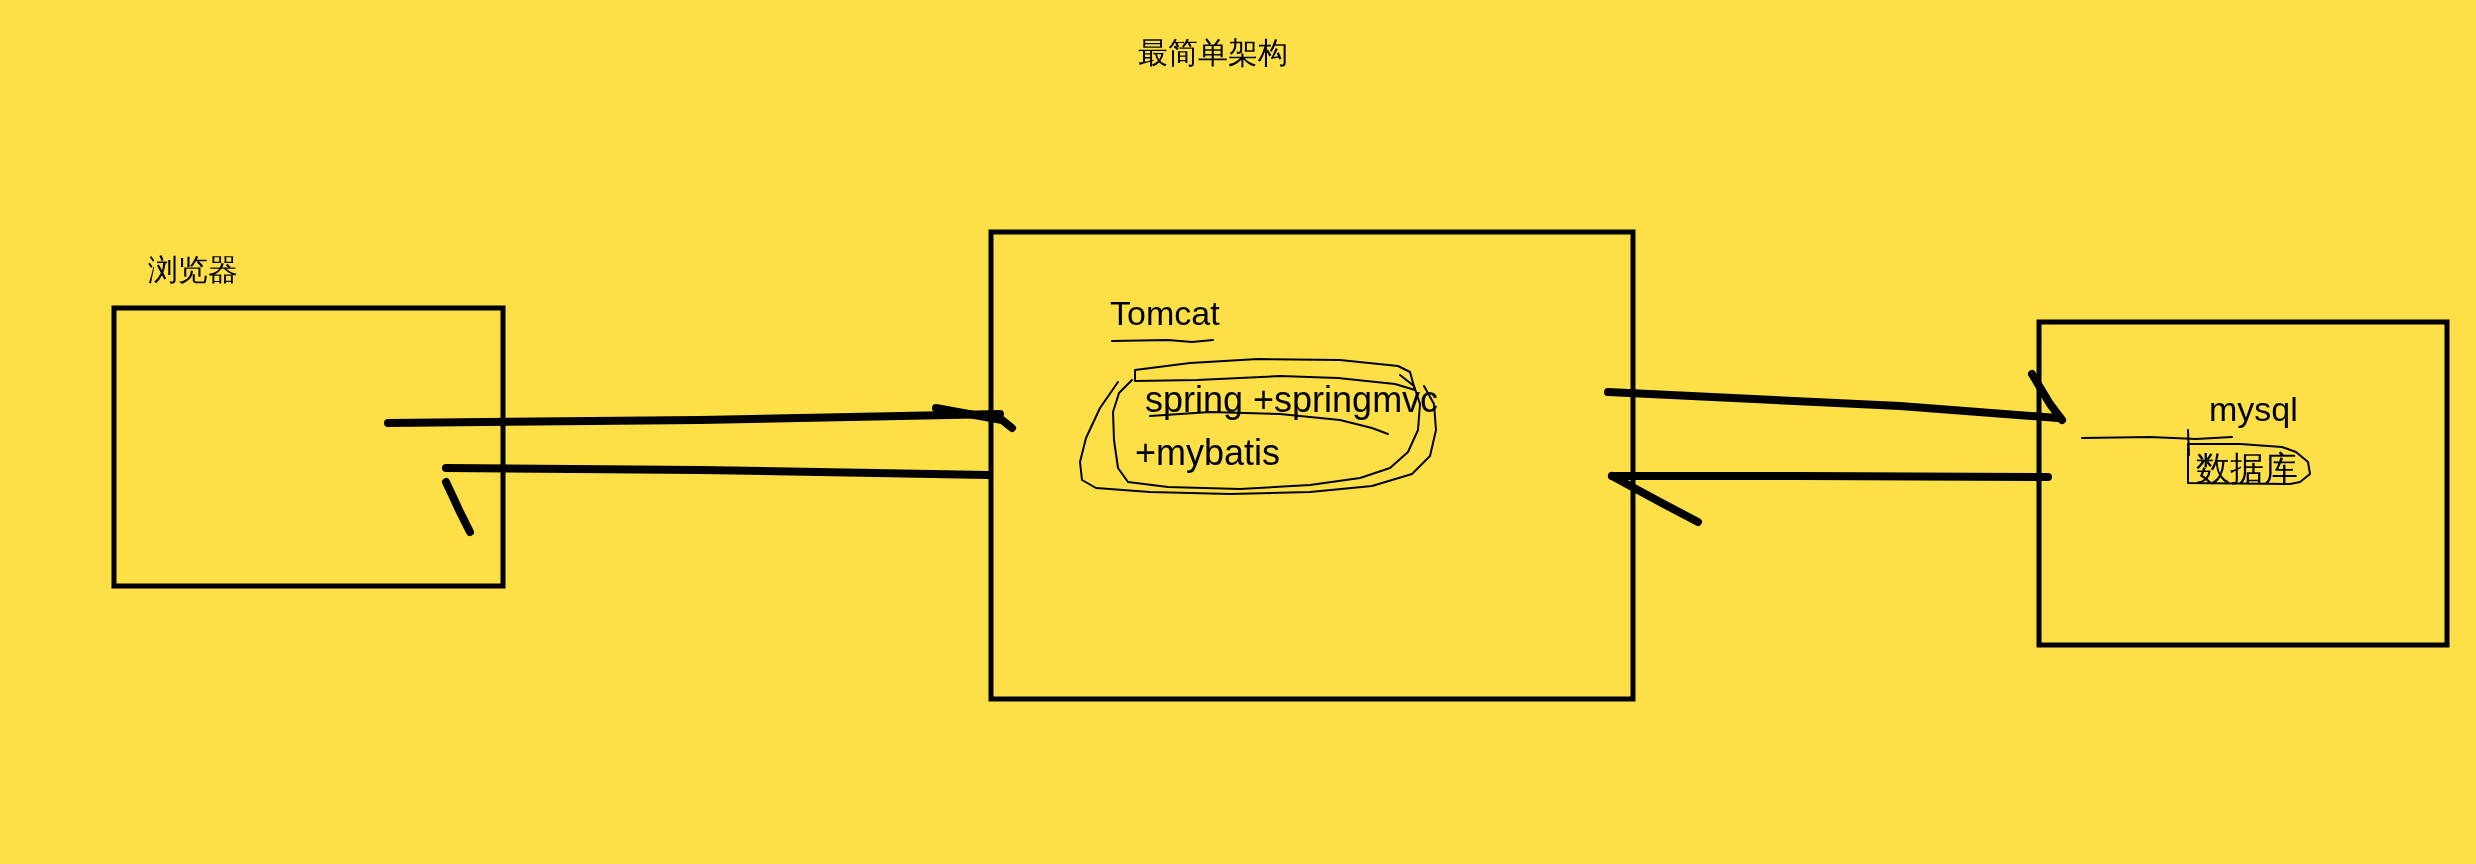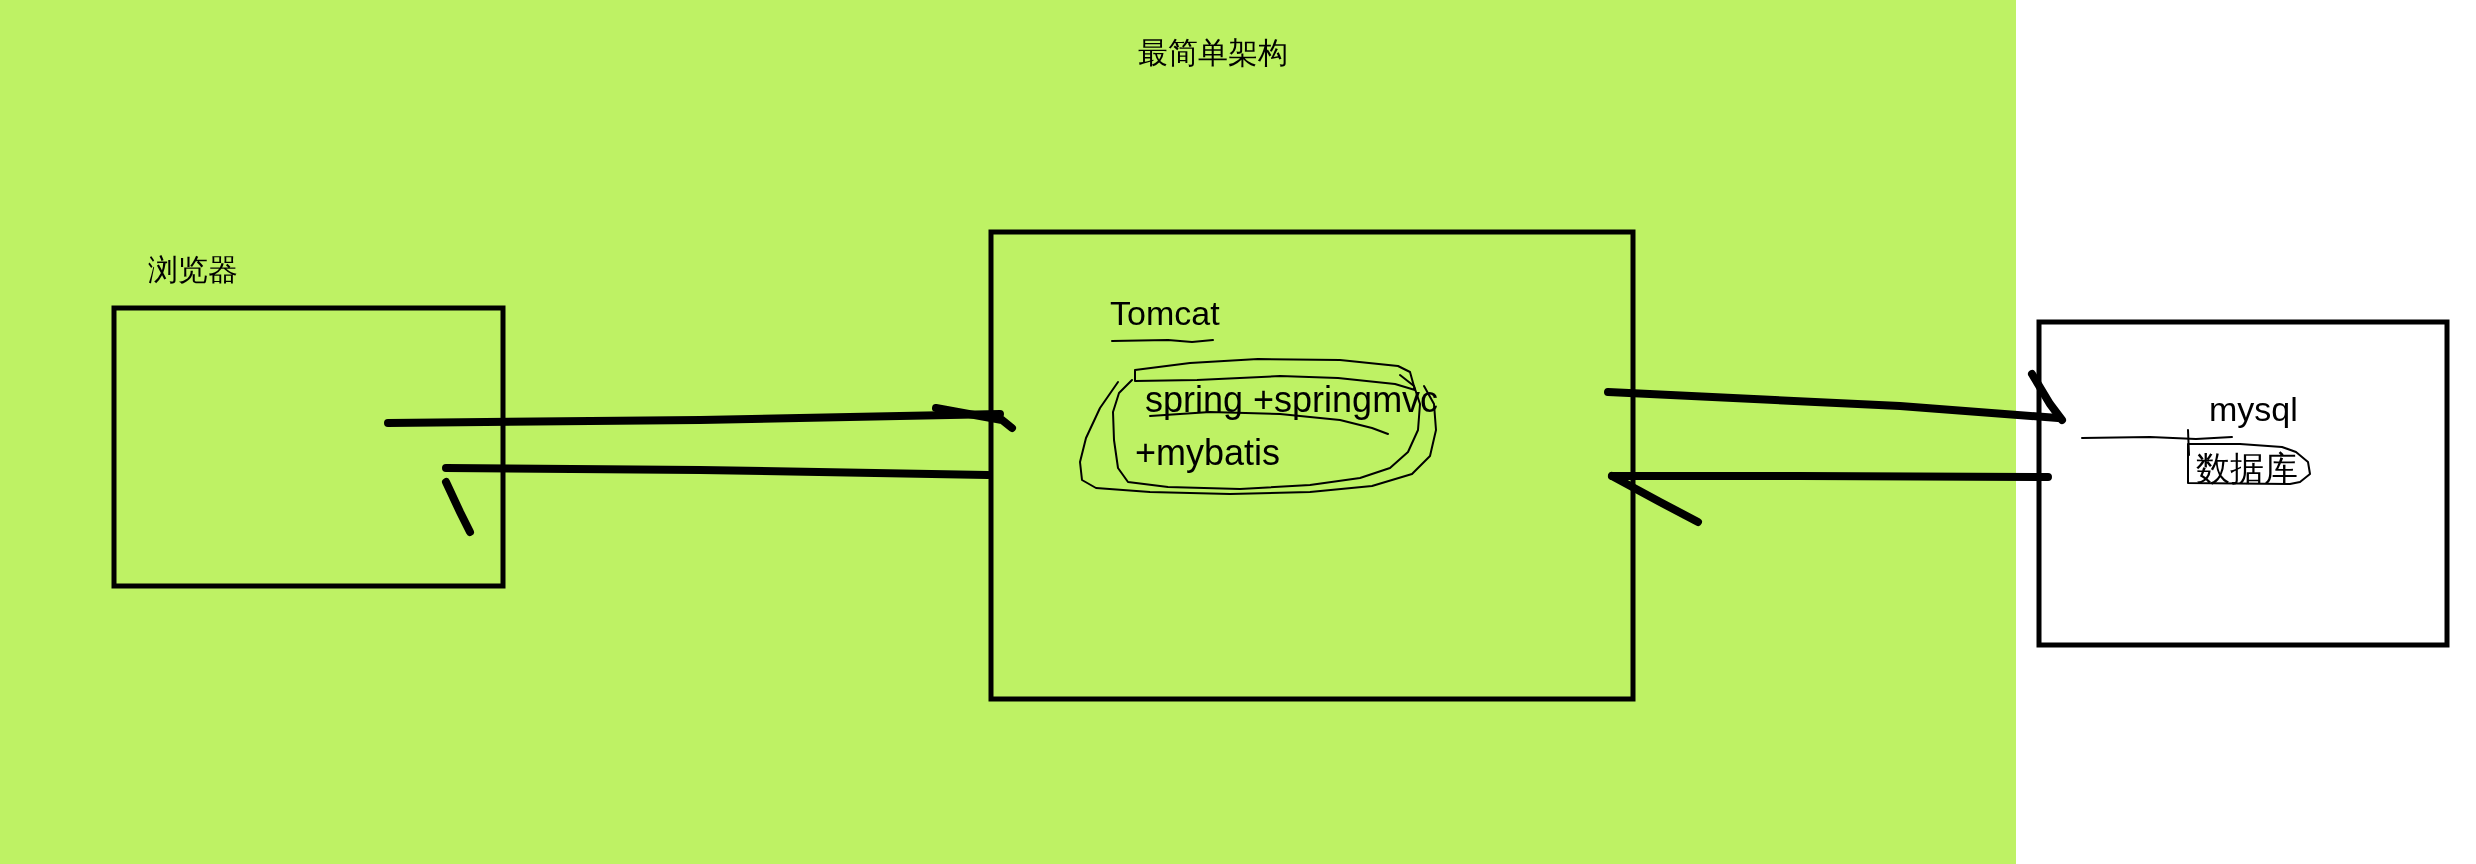--- a/index.html
+++ b/index.html
@@ -9,23 +9,23 @@
   }
   body {
     font-family: "Liberation Sans", sans-serif;
     width: 2476px;
     height: 864px;
     overflow: hidden;
     position: relative;
   }
   #canvas-root {
     position: relative;
-    width: 2016px;
+    width: 2476px;
     height: 864px;
-    background: #bef264;
+    background: #fde047;
   }
   svg#diagram {
     position: absolute;
     left: 0;
     top: 0;
     width: 2476px;
     height: 864px;
     display: block;
   }
   .box-stroke {

